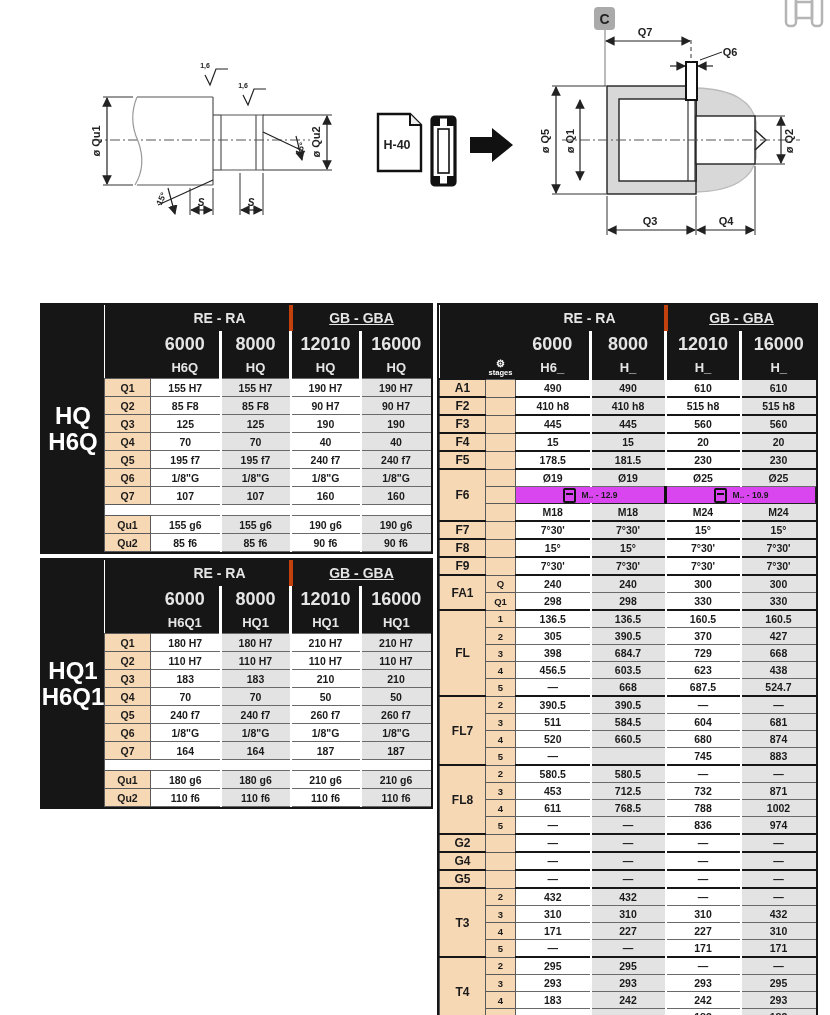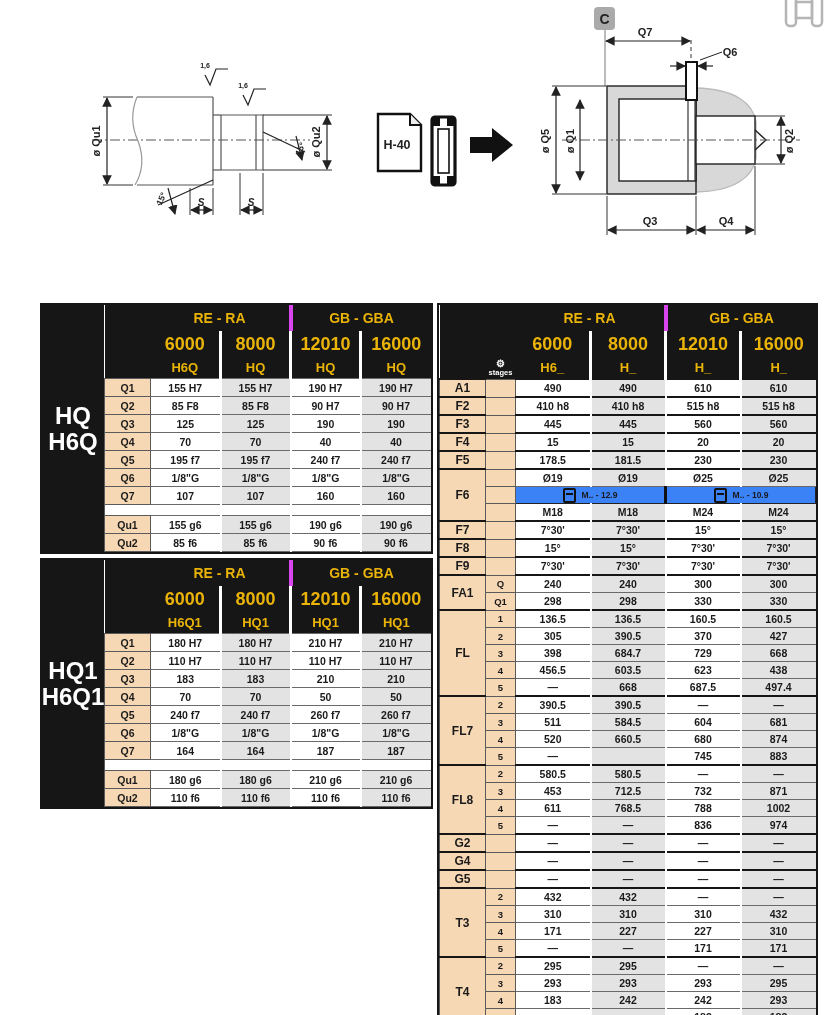--- a/index.html
+++ b/index.html
@@ -7,41 +7,41 @@
         font-family:"Liberation Sans",sans-serif;color:#1a1a1a;}
   svg text{font-family:"Liberation Sans",sans-serif;fill:#222;}
 
   
   .tbl-wrap{position:absolute;display:flex;border:2px solid #161616;background:#fff;}
   .side-panel{background:#161616;color:#fff;display:flex;flex-direction:column;
               justify-content:center;align-items:center;width:62px;flex:0 0 62px;}
   .side-line{font-weight:bold;font-size:24px;letter-spacing:0;line-height:1.05;}
   table{border-collapse:collapse;table-layout:fixed;}
   th,td{padding:0;margin:0;text-align:center;vertical-align:middle;}
-  th.blk{background:#161616;color:#eab308;}
+  th.blk{background:#161616;color:#e5e5e5;}
   th.grp{font-size:14px;font-weight:bold;height:26px;}
-  th.gsep{border-left:4px solid #d946ef;}
+  th.gsep{border-left:4px solid #c2410c;text-decoration:underline;}
   th.size{font-size:18px;font-weight:bold;height:26px;}
   th.model{font-size:13px;font-weight:bold;height:21px;}
   th.wsep{border-left:3px solid #fff;}
   td.lbl{background:#f7d8b5;font-weight:bold;font-size:10.5px;border:1px solid #5a5a5a;}
   td.v{font-weight:bold;font-size:10.5px;border-top:1px solid #6a6a6a;border-bottom:1px solid #6a6a6a;}
   td.wsep2{border-left:2px solid #fff;}
   .col0{background:#fff;}.col1{background:#e3e3e3;}.col2{background:#fff;}.col3{background:#e3e3e3;}
   .st td{height:17px;}
   tr.gap td{height:10px;background:#fff;border:none;border-left:1px solid #5a5a5a;}
 
   
   .mt td{height:16px;}
   .mt td.lbl{font-size:12px;}
   .mt td.stg{background:#f7d8b5;font-weight:bold;font-size:9.5px;border:1px solid #5a5a5a;}
   .mt .sec-top{border-top:2px solid #161616;}
   .mt th.stages-th{background:#161616;color:#fff;font-size:7.5px;line-height:1;}
   .gear-glyph{font-size:10px;display:block;}
-  td.boltcell{background:#3b82f6;border:1px solid #222;font-weight:bold;font-size:8.5px;white-space:nowrap;}
+  td.boltcell{background:#d946ef;border:1px solid #222;font-weight:bold;font-size:8.5px;white-space:nowrap;}
   td.boltdiv{border-right:3px solid #111;}
   .bolt-icon{display:inline-block;width:9px;height:11px;border:2px solid #111;border-radius:2px;
              margin-right:6px;position:relative;vertical-align:middle;}
   .bolt-icon::after{content:"";position:absolute;left:1px;right:1px;top:3px;height:2px;background:#111;}
 </style>
 </head>
 <body>
 
 <div class="page">
 
@@ -539,21 +539,21 @@
             <td class="v col0">456.5</td>
             <td class="v col1 wsep2">603.5</td>
             <td class="v col2 wsep2">623</td>
             <td class="v col3 wsep2">438</td>
           </tr>
           <tr>
             <td class="stg">5</td>
             <td class="v col0">—</td>
             <td class="v col1 wsep2">668</td>
             <td class="v col2 wsep2">687.5</td>
-            <td class="v col3 wsep2">497.4</td>
+            <td class="v col3 wsep2">524.7</td>
           </tr>
           <tr>
             <td class="lbl sec-top" rowspan="4">FL7</td>
             <td class="stg sec-top">2</td>
             <td class="v col0 sec-top">390.5</td>
             <td class="v col1 wsep2 sec-top">390.5</td>
             <td class="v col2 wsep2 sec-top">—</td>
             <td class="v col3 wsep2 sec-top">—</td>
           </tr>
           <tr>

